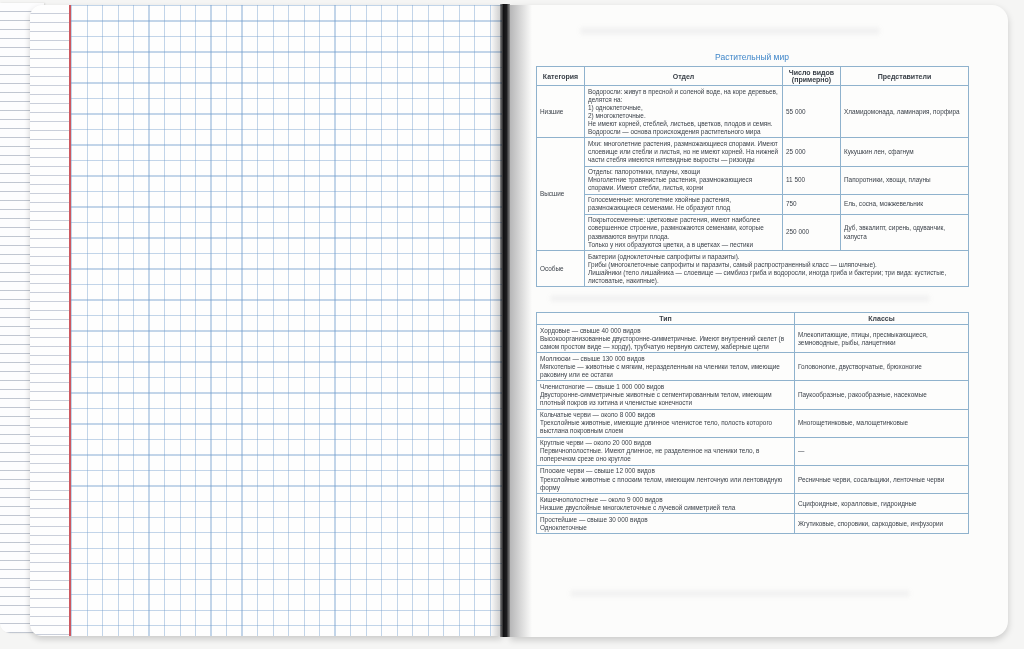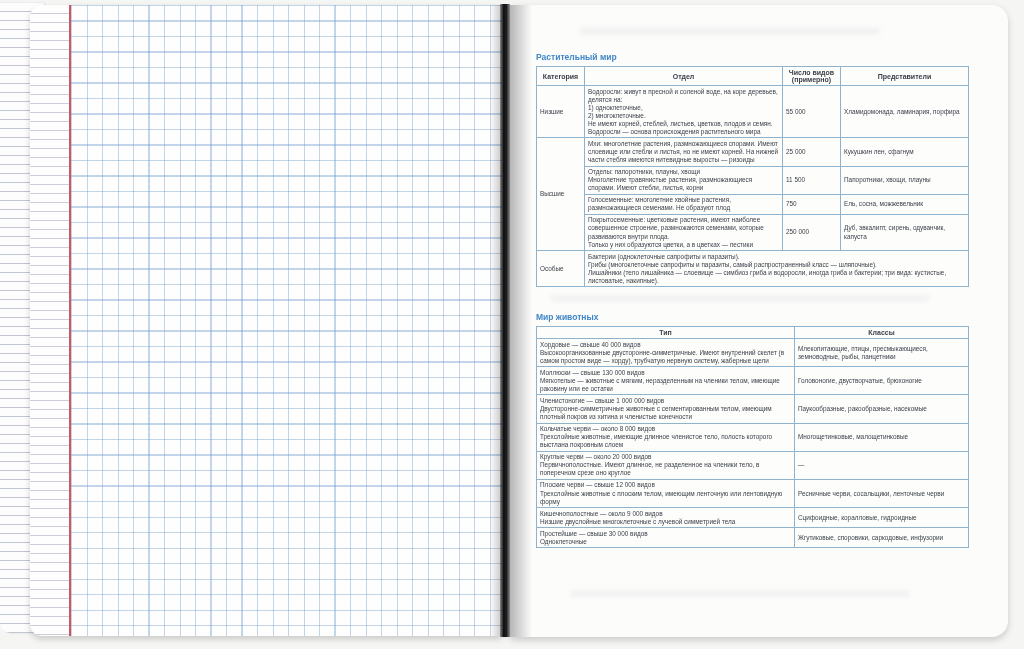--- a/index.html
+++ b/index.html
@@ -30,21 +30,21 @@
   
   .right-page{position:absolute;left:510px;top:5px;width:498px;height:632px;background:#fcfcfb;
       border-radius:0 16px 16px 0;box-shadow:0 3px 7px rgba(0,0,0,.18);overflow:hidden;}
   .right-page .gutter-shade{position:absolute;left:0;top:0;bottom:0;width:22px;
       background:linear-gradient(to right, rgba(35,35,40,.32), rgba(35,35,40,0));}
   .smudge{position:absolute;background:rgba(120,120,128,.07);filter:blur(2px);border-radius:3px;}
 
   .section{position:absolute;left:26px;width:432px;}
   .section-plant{top:47px;}
   .section-animal{top:307px;}
-  .tbl-title{font-size:8.5px;font-weight:bold;color:#3f86c9;margin:0 0 4px 0;}
+  .tbl-title{font-size:8.5px;font-weight:normal;color:#3f86c9;text-align:center;margin:0 0 4px 0;}
 
   table.ref{width:100%;border-collapse:collapse;table-layout:fixed;background:#fdfdfc;}
   table.ref th{border:1px solid #8fb2cd;font-size:7px;font-weight:bold;color:#3a4048;
       text-align:center;vertical-align:middle;padding:2px 2px;}
   table.ref td{border:1px solid #8fb2cd;font-size:6.4px;line-height:1.26;color:#3c424a;
       vertical-align:middle;padding:1.5px 3px;white-space:pre-line;}
   td.cat{text-align:left;}
   td.num{text-align:left;}
   col.c-cat{width:48px;} col.c-div{width:198px;} col.c-num{width:58px;} col.c-rep{width:128px;}
   col.c-type{width:258px;} col.c-cls{width:174px;}
@@ -126,21 +126,20 @@
             <td class="cat">Особые</td>
             <td colspan="3">Бактерии (одноклеточные сапрофиты и паразиты).
 Грибы (многоклеточные сапрофиты и паразиты, самый распространенный класс — шляпочные).
 Лишайники (тело лишайника — слоевище — симбиоз гриба и водоросли, иногда гриба и бактерии; три вида: кустистые, листоватые, накипные).</td>
           </tr>
         </tbody>
       </table>
     </div>
 
     <div class="section section-animal">
-      <div class="tbl-title">Мир животных</div>
       <table class="ref">
         <colgroup>
             <col class="c-type">
             <col class="c-cls">
           </colgroup>
         <thead>
           <tr>
             <th>Тип</th>
             <th>Классы</th>
           </tr>

